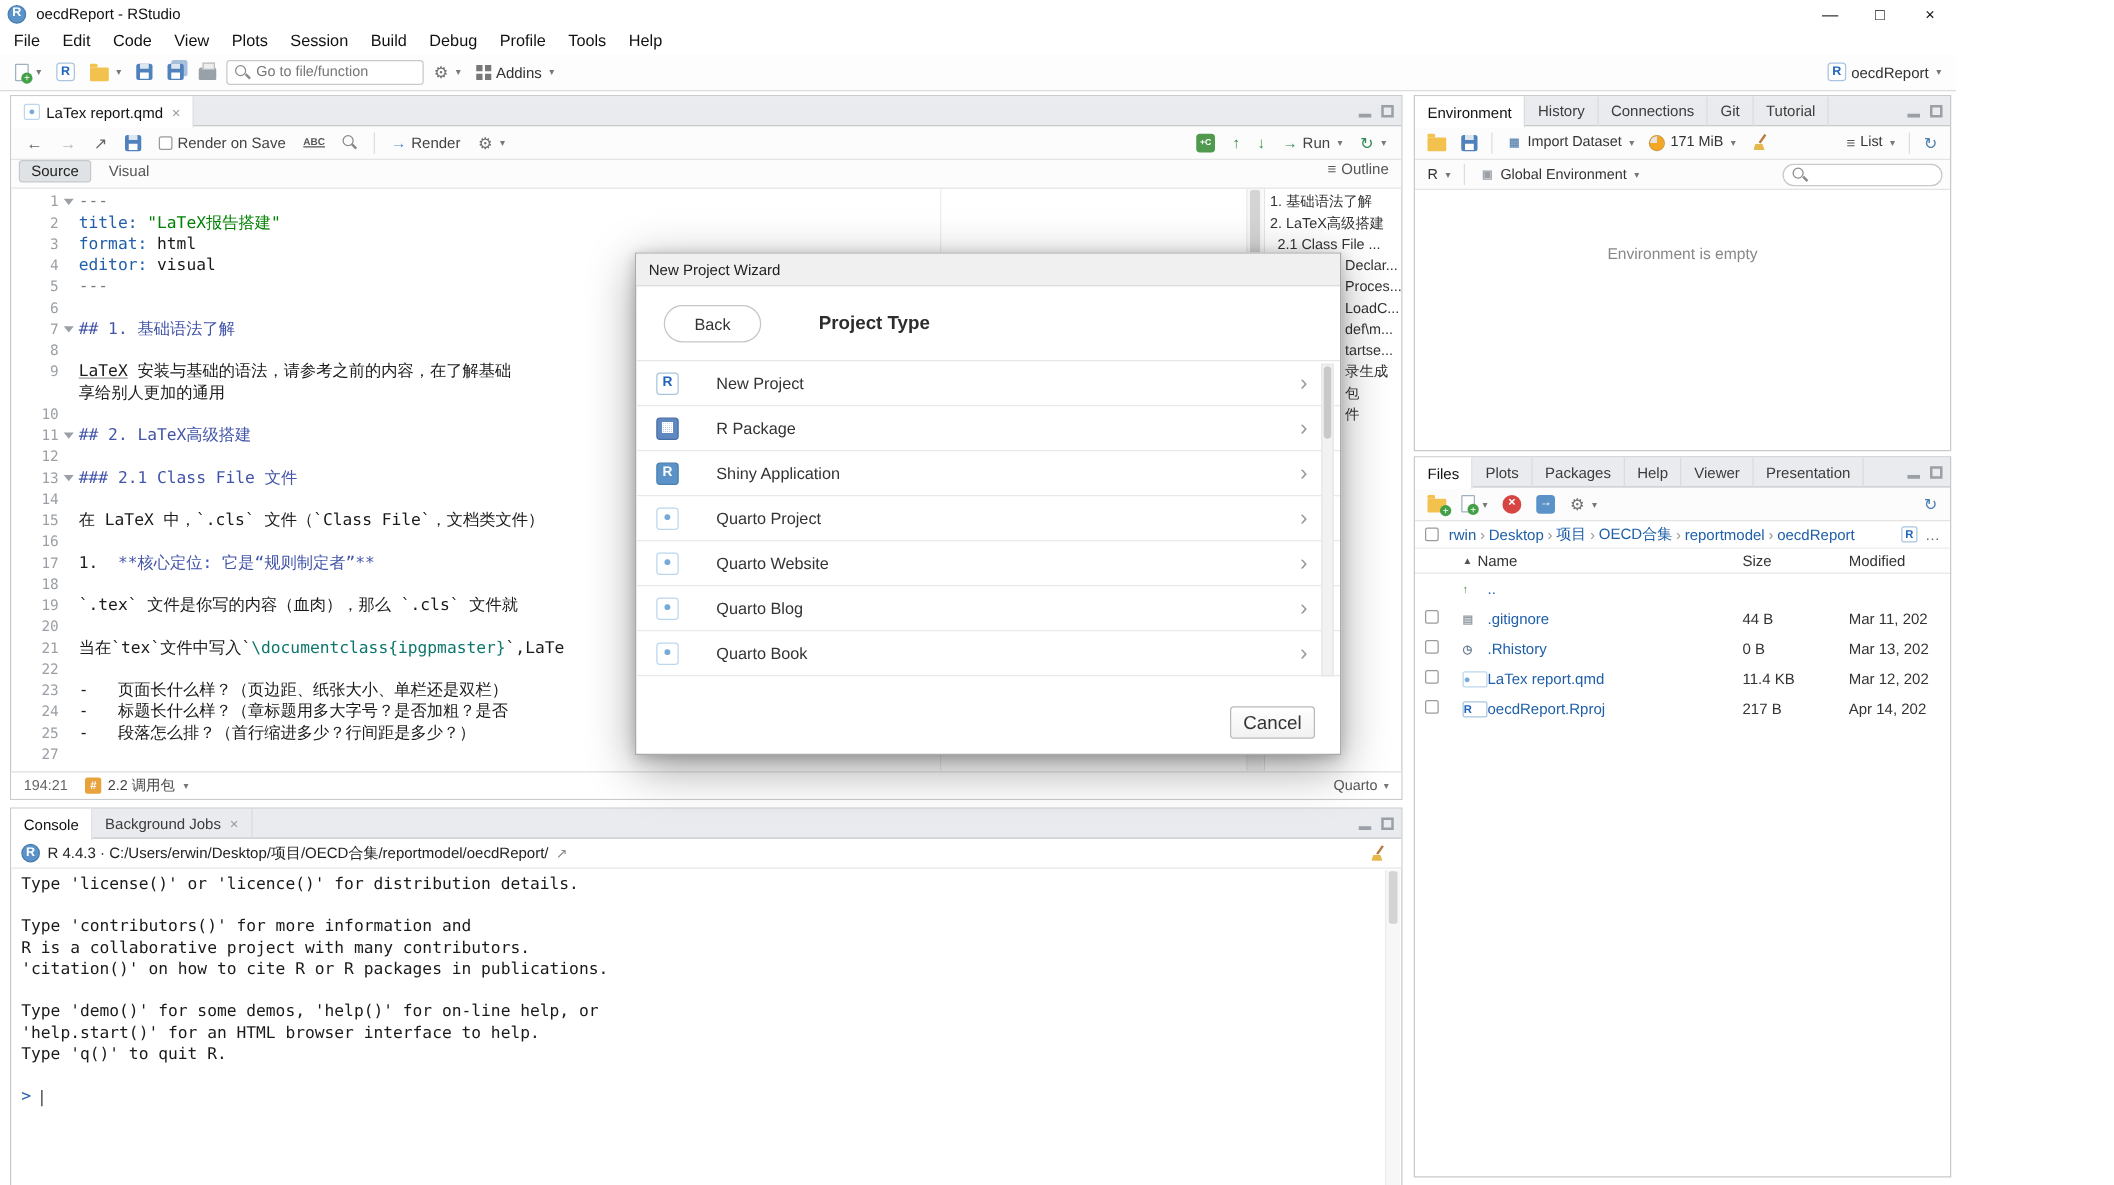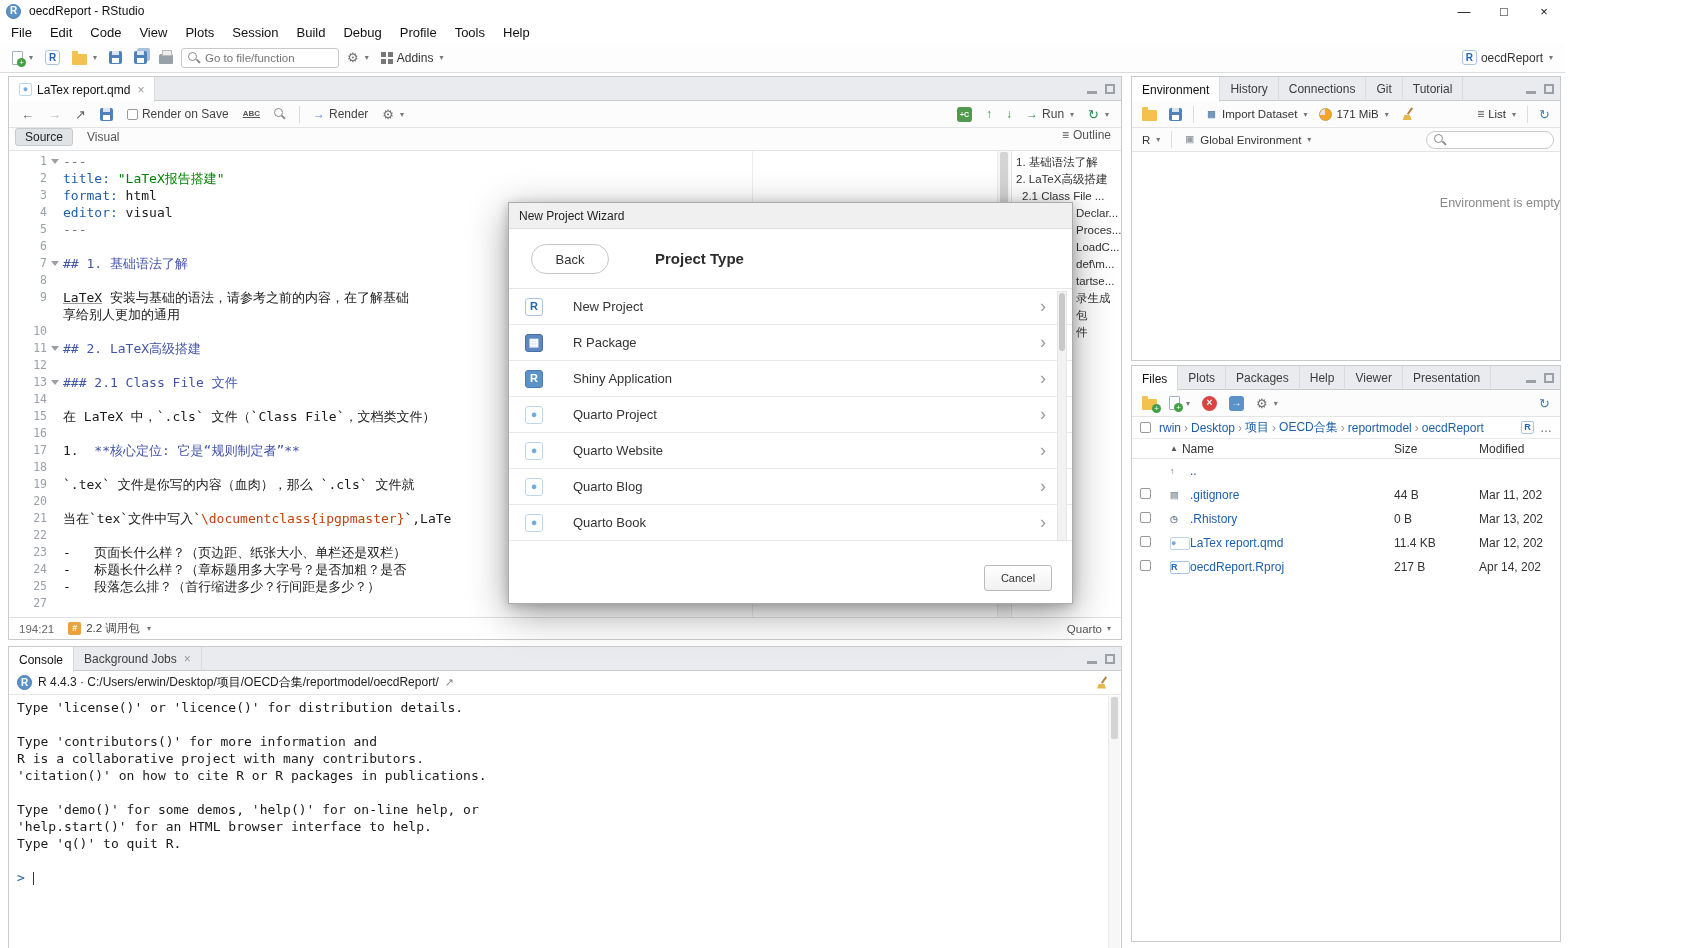--- a/index.html
+++ b/index.html
@@ -79,21 +79,21 @@
 .code-lines{position:relative;z-index:1}
 .code-row{display:flex;height:17px;line-height:17px;white-space:pre}
 .ln{width:54px;flex:none;text-align:right;padding-right:16px;color:#9aa0a6;font-size:11.5px;position:relative}
 .ln.fold::after{content:"";position:absolute;right:4px;top:6px;border-left:4px solid transparent;border-right:4px solid transparent;border-top:5px solid #9aa0a6}
 .lt{flex:none}
 .seg-meta{color:#7b7b7b}
 .seg-key{color:#1f5fa9}
 .seg-str{color:#008000}
 .seg-head{color:#4254a7}
 .seg-bold{color:#4254a7}
-.seg-texcmd{color:#c2410c}
+.seg-texcmd{color:#0f766e}
 .seg-plain{color:#1a1a1a}
 .u{text-decoration:underline;text-decoration-color:#9a9a9a}
 .margin-line{position:absolute;left:743px;top:0;height:100%;width:1px;background:#ededed;z-index:0}
 .ed-scroll{position:absolute;left:988px;top:0;width:13px;height:100%;background:#f7f7f7;border-left:1px solid #ebebeb;z-index:2}
 .ed-thumb{margin:1px 2px;height:88px;background:#d4d4d4;border-radius:2px}
 .outline{position:absolute;left:1002px;top:0;width:110px;height:100%;background:#fff;border-left:1px solid #e4e4e4;padding-top:3px;font-size:11.5px;color:#333;font-family:"Liberation Sans",sans-serif;overflow:hidden;z-index:2}
 .outline-item{height:17px;line-height:17px;padding:0 4px;white-space:nowrap;overflow:hidden}
 .outline-item.lvl2{padding-left:10px}
 .outline-item.frag{padding-left:64px}
 .ed-status{height:22px;flex:none;border-top:1px solid #e0e0e0;display:flex;align-items:center;gap:14px;padding:0 10px;font-size:11.5px;color:#666;background:#fff}
@@ -107,21 +107,21 @@
 .console-prompt{padding:0 8px;height:17px;line-height:17px;font-size:13px}
 .prompt{color:#1f5fa9}
 .cursor{display:inline-block;width:1.5px;height:13px;background:#333;vertical-align:text-bottom}
 .con-scroll{position:absolute;right:1px;top:49px;width:12px;bottom:1px;background:#f7f7f7;border-left:1px solid #ebebeb}
 .con-thumb{margin:1px 2px;height:42px;background:#d4d4d4;border-radius:2px}
 
 .rp-toolbar{height:27px;flex:none;display:flex;align-items:center;gap:4px;padding:0 6px;border-bottom:1px solid #e4e4e4;font-size:11.5px;color:#333;background:#fcfcfd}
 .rp-toolbar2{height:24px;flex:none;display:flex;align-items:center;gap:4px;padding:0 6px;border-bottom:1px solid #e4e4e4;font-size:11.5px;color:#333;background:#fcfcfd}
 .search-box{display:flex;align-items:center;gap:5px;border:1px solid #c9c9c9;border-radius:10px;height:18px;padding:0 7px;width:128px;background:#fff}
 .env-search-input{border:none;outline:none;width:96px;font-size:11px;background:transparent}
-.env-empty{padding-top:44px;text-align:right;font-size:12.5px;color:#888}
+.env-empty{padding-top:44px;text-align:center;font-size:12.5px;color:#888}
 
 .crumbbar{height:22px;flex:none;display:flex;align-items:center;gap:6px;padding:0 8px;border-bottom:1px solid #ececec;font-size:12px}
 .crumbs{display:flex;align-items:center;overflow:hidden}
 .crumb{color:#1f5fa9;padding:0 2px;white-space:nowrap}
 .crumb-sep{color:#999;font-size:12px;padding:0 1px}
 .crumb-wrap{display:inline-flex;align-items:center}
 .crumb-wrap:last-child .crumb-sep{display:none}
 .bc-more{color:#666}
 .fhead{height:20px;flex:none;display:flex;align-items:center;font-size:12px;color:#333;border-bottom:1px solid #e6e6e6;padding:0 8px}
 .sort{font-size:8px;color:#555}
@@ -141,21 +141,21 @@
 .dlg-title{height:26px;background:#f0f0f0;border-bottom:1px solid #dcdcdc;display:flex;align-items:center;padding:0 10px;font-size:12px;color:#222}
 .dlg-head{height:60px;display:flex;align-items:center;border-bottom:1px solid #e6e6e6;position:relative}
 .back-btn{position:absolute;left:22px;top:15px;width:78px;height:30px;border-radius:15px;border:1px solid #c6c6c6;background:#fff;font-size:13px;color:#333;font-family:Liberation Sans, sans-serif}
 .dlg-heading{margin-left:146px;font-size:15px;font-weight:bold;color:#2d2d2d}
 .dlg-list{position:relative}
 .dlg-row{height:36px;display:flex;align-items:center;padding:0 26px 0 16px;border-bottom:1px solid #e9e9e9}
 .dlg-label{margin-left:30px;font-size:13px;color:#333}
 .dlg-chev{margin-left:auto;color:#9b9b9b;font-size:18px}
 .dlg-scroll{position:absolute;left:548px;top:88px;width:10px;height:250px;background:#f2f2f2;border:1px solid #e5e5e5}
 .dlg-thumb{margin:1px;height:58px;background:#c9c9c9;border-radius:3px}
-.cancel-btn{position:absolute;right:20px;bottom:12px;width:68px;height:26px;border:1px solid #b9b9b9;border-radius:3px;background:linear-gradient(#fff,#f1f1f1);font-size:11px;color:#333;font-family:inherit}
+.cancel-btn{position:absolute;right:20px;bottom:12px;width:68px;height:26px;border:1px solid #b9b9b9;border-radius:3px;background:linear-gradient(#fff,#f1f1f1);font-size:15px;color:#333;font-family:inherit}
 </style>
 </head>
 <body>
 
 <div class="titlebar">
   <span class="icon ic14 round app-icon" style="color: rgb(255, 255, 255); background: rgb(91, 147, 200); border: 1px solid rgb(74, 126, 176);">R</span>
   <span class="win-title">oecdReport - RStudio</span>
   <div class="win-controls">
     <span class="win-btn">—</span>
     <span class="win-btn">□</span>

